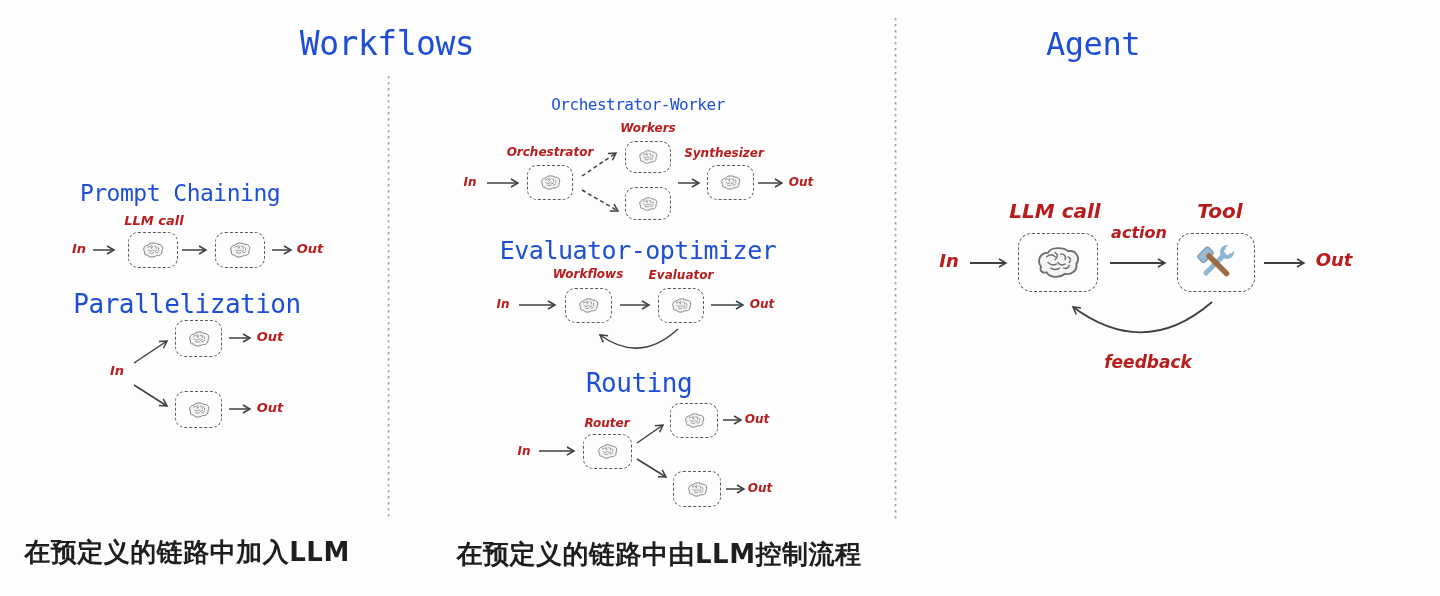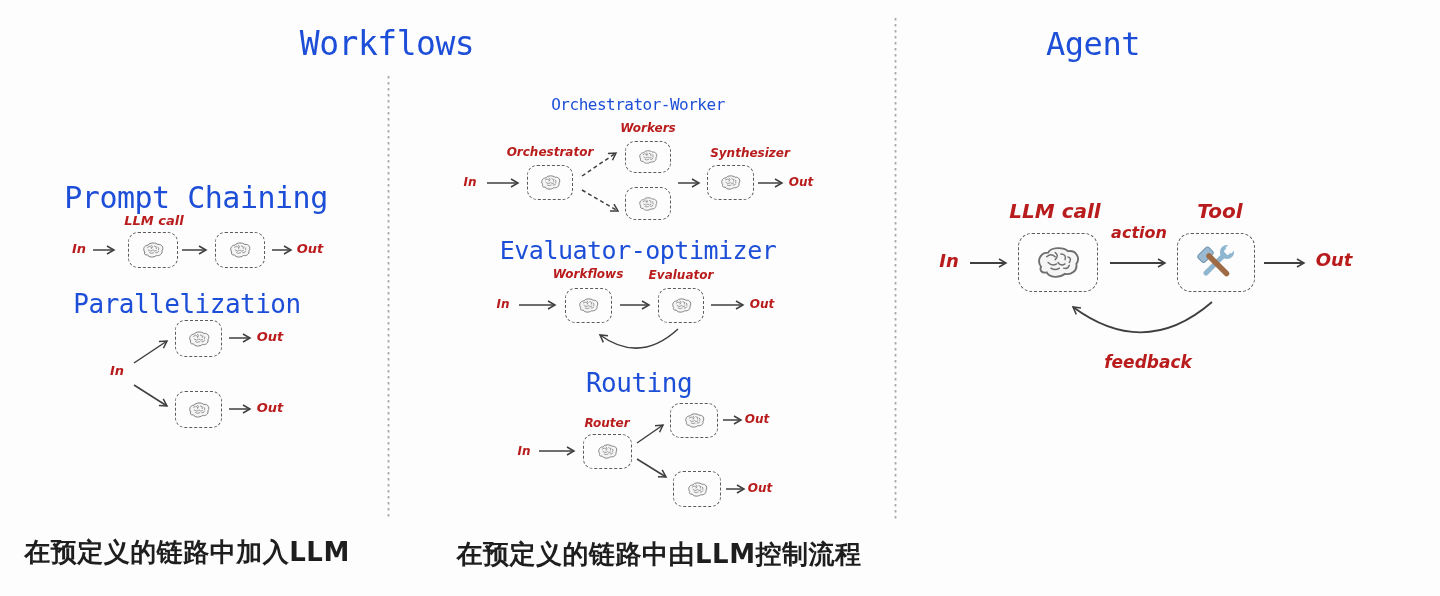--- a/index.html
+++ b/index.html
@@ -94,21 +94,21 @@
       <line x1="970" y1="263" x2="1006" y2="263" stroke-width="1.8" marker-end="url(#ah)"></line>
       <line x1="1110" y1="263" x2="1165" y2="263" stroke-width="1.8" marker-end="url(#ah)"></line>
       <line x1="1264" y1="263" x2="1304" y2="263" stroke-width="1.8" marker-end="url(#ah)"></line>
       <path d="M1212 302 Q1145 360 1073 307" stroke-width="1.8" marker-end="url(#ah)"></path>
     </g>
   </svg>
 
   <div class="pos t-mono" style="left:387px; top:24px; font-size:33px;">Workflows</div>
   <div class="pos t-mono" style="left:1093px; top:25px; font-size:32px;">Agent</div>
 
-  <div class="pos t-mono" style="left:196px; top:180px; font-size:30px;">Prompt Chaining</div>
+  <div class="pos t-mono" style="left:180px; top:180px; font-size:23px;">Prompt Chaining</div>
   <div class="pos hand" style="left:154px; top:213px; font-size:13px;">LLM call</div>
   <div class="pos hand" style="left:79px; top:241px; font-size:13px;">In</div>
   <div class="node" style="left:128px; top:232px; width:50px; height:36px;">
     <svg width="24" height="18">
         <use href="#brain-sym" xlink:href="#brain-sym"></use>
       </svg>
   </div>
   <div class="node" style="left:215px; top:232px; width:50px; height:36px;">
     <svg width="24" height="18">
         <use href="#brain-sym" xlink:href="#brain-sym"></use>
@@ -143,21 +143,21 @@
   <div class="node" style="left:625px; top:141px; width:46px; height:32px;">
     <svg width="22" height="16">
         <use href="#brain-sym" xlink:href="#brain-sym"></use>
       </svg>
   </div>
   <div class="node" style="left:625px; top:187px; width:46px; height:33px;">
     <svg width="22" height="16">
         <use href="#brain-sym" xlink:href="#brain-sym"></use>
       </svg>
   </div>
-  <div class="pos hand" style="left:750px; top:146px; font-size:12px;">Synthesizer</div>
+  <div class="pos hand" style="left:724px; top:146px; font-size:12px;">Synthesizer</div>
   <div class="node" style="left:707px; top:165px; width:47px; height:35px;">
     <svg width="23" height="17">
         <use href="#brain-sym" xlink:href="#brain-sym"></use>
       </svg>
   </div>
   <div class="pos hand" style="left:801px; top:175px; font-size:12px;">Out</div>
 
   <div class="pos t-mono" style="left:638px; top:236px; font-size:25px;">Evaluator-optimizer</div>
   <div class="pos hand" style="left:588px; top:267px; font-size:12px;">Workflows</div>
   <div class="pos hand" style="left:681px; top:268px; font-size:12px;">Evaluator</div>

